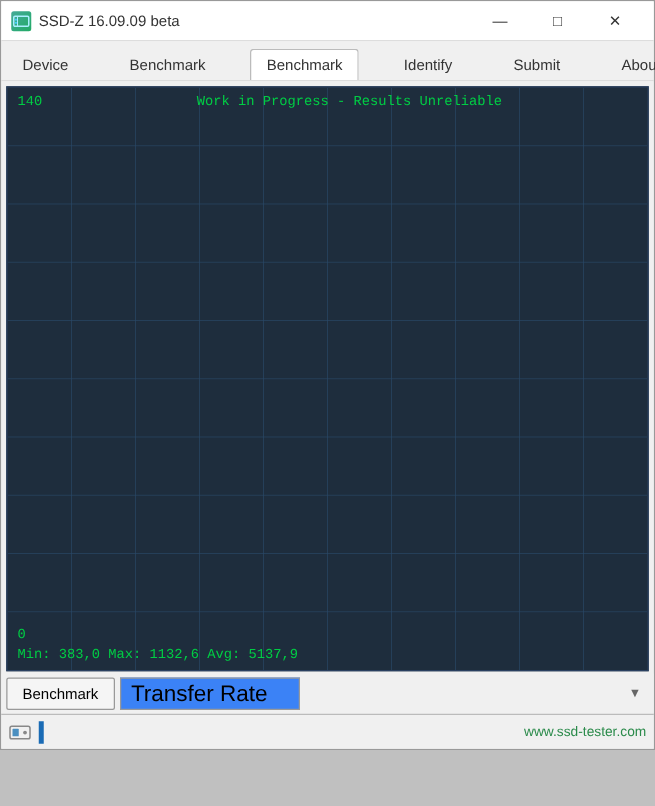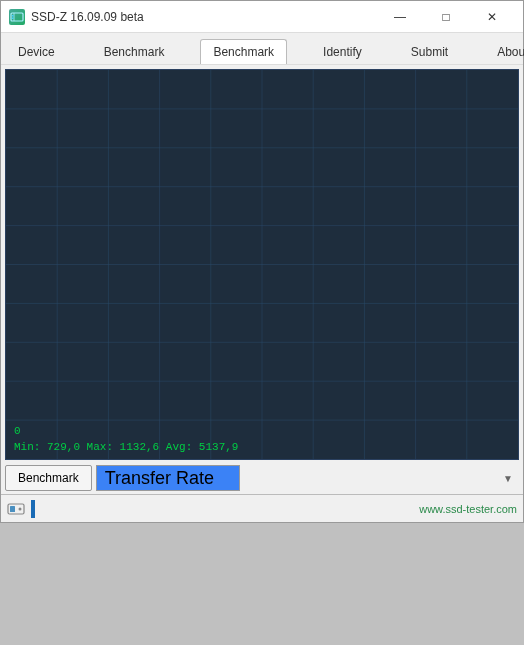--- a/index.html
+++ b/index.html
@@ -8,21 +8,21 @@
       height: 645px;
       background: #c0c0c0;
       font-family: 'Segoe UI', Arial, sans-serif;
       font-size: 13px;
       overflow: hidden;
     }
 
     
     .window {
       width: 524px;
-      height: 523px;
+      height: 600px;
       background: #f0f0f0;
       border: 1px solid #999;
       display: flex;
       flex-direction: column;
     }
 
     
     .title-bar {
       background: #fff;
       height: 32px;
@@ -311,24 +311,28 @@
         <line x1="20%" y1="0" x2="20%" y2="100%" stroke="#2a4a6a" stroke-width="0.5"></line>
         <line x1="30%" y1="0" x2="30%" y2="100%" stroke="#2a4a6a" stroke-width="0.5"></line>
         <line x1="40%" y1="0" x2="40%" y2="100%" stroke="#2a4a6a" stroke-width="0.5"></line>
         <line x1="50%" y1="0" x2="50%" y2="100%" stroke="#2a4a6a" stroke-width="0.5"></line>
         <line x1="60%" y1="0" x2="60%" y2="100%" stroke="#2a4a6a" stroke-width="0.5"></line>
         <line x1="70%" y1="0" x2="70%" y2="100%" stroke="#2a4a6a" stroke-width="0.5"></line>
         <line x1="80%" y1="0" x2="80%" y2="100%" stroke="#2a4a6a" stroke-width="0.5"></line>
         <line x1="90%" y1="0" x2="90%" y2="100%" stroke="#2a4a6a" stroke-width="0.5"></line>
       </svg>
 
+      <div class="chart-label-top">
+        <span class="chart-y-label-top">140</span>
+        <span class="chart-warning-text">Work in Progress - Results Unreliable</span>
+      </div>
 
       <div class="chart-y-label-bottom">0</div>
 
-      <div class="chart-stats">Min: 729,0  Max: 1132,6  Avg: 5137,9</div>
+      <div class="chart-stats">Min: 383,0  Max: 1132,6  Avg: 5137,9</div>
     </div>
 
     <div class="bottom-controls">
       <button class="benchmark-btn">Benchmark</button>
       <div class="select-wrapper">
         <select class="transfer-rate-select">
           <option>Transfer Rate</option>
           <option>Access Time</option>
           <option>IOPS</option>
         </select>

